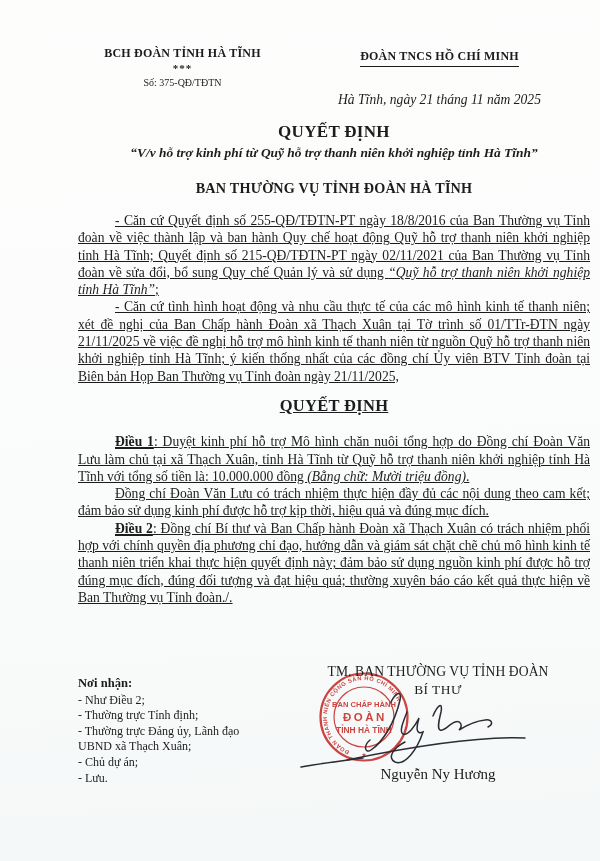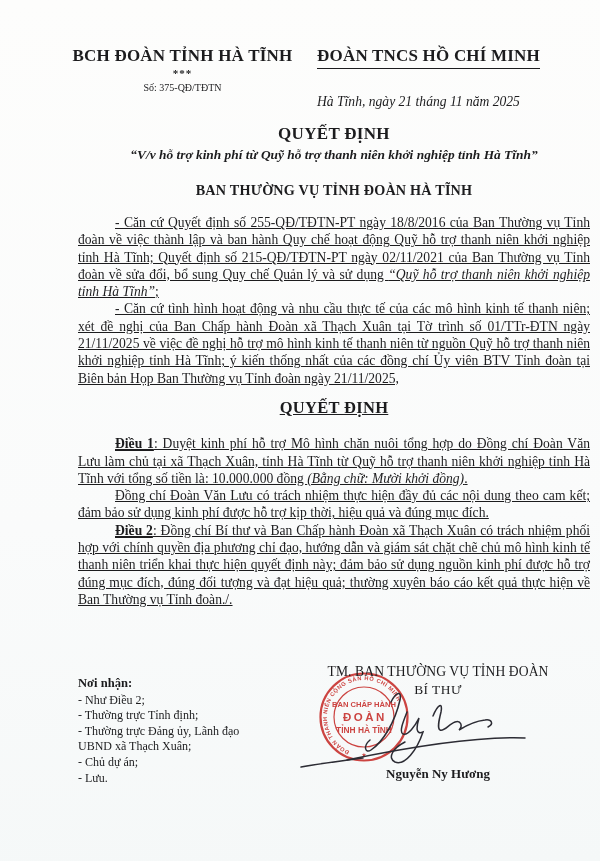--- a/index.html
+++ b/index.html
@@ -8,22 +8,22 @@
     width:600px; height:861px;
     margin:0 auto;
     background:linear-gradient(178deg, #fdfdfc 0%, #fafbfb 60%, #f5f8f8 100%);
     font-family:"Liberation Serif","DejaVu Serif",serif;
     color:#1c1c1e;
     overflow:hidden;
   }
   
   .header { display:flex; padding-top:46px; }
   .h-left  { margin-left:60px; width:245px; text-align:center; }
-  .h-right { margin-left:12px; width:245px; }
-  .org { font-weight:bold; font-size:17px; letter-spacing:.2px; }
+  .h-right { margin-left:12px; width:245px; text-align:center; }
+  .org { font-weight:bold; font-size:12px; letter-spacing:.2px; }
   .org-underline { display:inline-block; border-bottom:1.4px solid #1c1c1e; padding-bottom:2px; }
   .stars { font-weight:bold; font-size:11px; line-height:10px; margin-top:2px; letter-spacing:1px; }
   .doc-number { font-size:10px; margin-top:4px; }
   .place-date { font-style:italic; font-size:13.6px; margin-top:25px; }
 
   
   .title-block { margin:14px 10px 0 78px; text-align:center; }
   .doc-title { font-weight:bold; font-size:17px; letter-spacing:.3px; }
   .doc-subject { font-weight:bold; font-style:italic; font-size:13.4px; margin-top:3px; }
   .doc-issuer { font-weight:bold; font-size:14.2px; margin-top:19px; letter-spacing:.2px; }
@@ -37,21 +37,21 @@
   .italic { font-style:italic; }
 
   
   .recipients { position:absolute; left:78px; top:676px; width:180px;
                 font-size:12px; line-height:15.6px; }
   .recipients-label { font-weight:bold; font-size:12.6px; margin-bottom:1px; }
   .signing { position:absolute; left:307px; top:664px; width:262px;
              text-align:center; z-index:2; }
   .tm-line { font-weight:normal; font-size:13.6px; white-space:nowrap; letter-spacing:.1px; }
   .role-line { font-size:13.4px; margin-top:2px; letter-spacing:.5px; }
-  .signer-name { font-weight:bold; font-size:13px; margin-top:68px; }
+  .signer-name { font-weight:normal; font-size:15px; margin-top:68px; }
 
   .stamp { position:absolute; left:316px; top:669px; z-index:1; opacity:.93; }
   .signature { position:absolute; left:295px; top:688px; z-index:3; }
 </style>
 </head>
 <body>
 
 <div class="page">
 
   <div class="header">
@@ -71,21 +71,21 @@
     <div class="doc-subject">“V/v hỗ trợ kinh phí từ Quỹ hỗ trợ thanh niên khởi nghiệp tỉnh Hà Tĩnh”</div>
     <div class="doc-issuer">BAN THƯỜNG VỤ TỈNH ĐOÀN HÀ TĨNH</div>
   </div>
 
   <div class="main">
     <p class="para"><span>- Căn cứ Quyết định số 255-QĐ/TĐTN-PT ngày 18/8/2016 của Ban Thường vụ Tỉnh đoàn về việc thành lập và ban hành Quy chế hoạt động Quỹ hỗ trợ thanh niên khởi nghiệp tỉnh Hà Tĩnh; Quyết định số 215-QĐ/TĐTN-PT ngày 02/11/2021 của Ban Thường vụ Tỉnh đoàn về sửa đổi, bổ sung Quy chế Quản lý và sử dụng </span><span class="italic">“Quỹ hỗ trợ thanh niên khởi nghiệp tỉnh Hà Tĩnh”</span><span>;</span></p>
     <p class="para">- Căn cứ tình hình hoạt động và nhu cầu thực tế của các mô hình kinh tế thanh niên; xét đề nghị của Ban Chấp hành Đoàn xã Thạch Xuân tại Tờ trình số 01/TTr-ĐTN ngày 21/11/2025 về việc đề nghị hỗ trợ mô hình kinh tế thanh niên từ nguồn Quỹ hỗ trợ thanh niên khởi nghiệp tỉnh Hà Tĩnh; ý kiến thống nhất của các đồng chí Ủy viên BTV Tỉnh đoàn tại Biên bản Họp Ban Thường vụ Tỉnh đoàn ngày 21/11/2025,</p>
 
     <p class="para decide-heading">QUYẾT ĐỊNH</p>
 
-    <p class="para"><span class="article-label">Điều 1</span><span>: Duyệt kinh phí hỗ trợ Mô hình chăn nuôi tổng hợp do Đồng chí Đoàn Văn Lưu làm chủ tại xã Thạch Xuân, tỉnh Hà Tĩnh từ Quỹ hỗ trợ thanh niên khởi nghiệp tỉnh Hà Tĩnh với tổng số tiền là: 10.000.000 đồng </span><span class="italic">(Bằng chữ: Mười khởi đồng)</span><span>.</span></p>
+    <p class="para"><span class="article-label">Điều 1</span><span>: Duyệt kinh phí hỗ trợ Mô hình chăn nuôi tổng hợp do Đồng chí Đoàn Văn Lưu làm chủ tại xã Thạch Xuân, tỉnh Hà Tĩnh từ Quỹ hỗ trợ thanh niên khởi nghiệp tỉnh Hà Tĩnh với tổng số tiền là: 10.000.000 đồng </span><span class="italic">(Bằng chữ: Mười triệu đồng)</span><span>.</span></p>
     <p class="para">Đồng chí Đoàn Văn Lưu có trách nhiệm thực hiện đầy đủ các nội dung theo cam kết; đảm bảo sử dụng kinh phí được hỗ trợ kịp thời, hiệu quả và đúng mục đích.</p>
 
     <p class="para"><span class="article-label">Điều 2</span><span>: Đồng chí Bí thư và Ban Chấp hành Đoàn xã Thạch Xuân có trách nhiệm phối hợp với chính quyền địa phương chỉ đạo, hướng dẫn và giám sát chặt chẽ chủ mô hình kinh tế thanh niên triển khai thực hiện quyết định này; đảm bảo sử dụng nguồn kinh phí được hỗ trợ đúng mục đích, đúng đối tượng và đạt hiệu quả; thường xuyên báo cáo kết quả thực hiện về Ban Thường vụ Tỉnh đoàn./.</span></p>
   </div>
 
   <div class="recipients">
     <div class="recipients-label">Nơi nhận:</div>
     <div>- Như Điều 2;</div>
     <div>- Thường trực Tỉnh định;</div>
     <div>- Thường trực Đảng ủy, Lãnh đạo UBND xã Thạch Xuân;</div>

